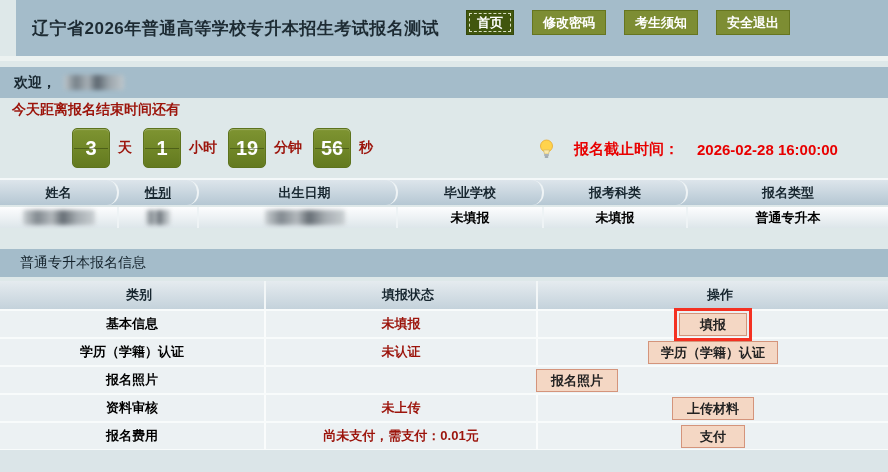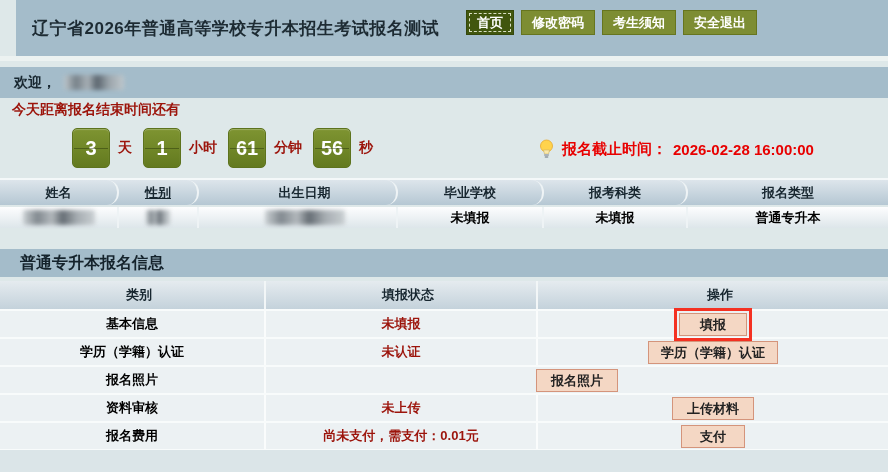--- a/index.html
+++ b/index.html
@@ -11,21 +11,21 @@
   }
   
   .top-header {
     position:absolute; top:0; left:16px; width:888px; height:56px;
     background:#a4bcca; display:flex; align-items:center;
   }
   .page-title {
     margin-left:16px; font-size:17px; font-weight:bold; color:#1d2b33;
     letter-spacing:0.5px;
   }
-  .top-nav { position:absolute; left:450px; top:10px; display:flex; gap:7px; }
+  .top-nav { position:absolute; left:450px; top:10px; display:flex; gap:18px; }
   .nav-btn {
     border:1px solid #66751f; background:#7d8d33; color:#fff;
     font-size:13px; font-weight:bold; padding:4px 10px; cursor:pointer;
     font-family:inherit; line-height:15px;
   }
   .nav-btn.active {
     background:#41560e; border-color:#35470b;
     outline:1px dashed #d9dfc2; outline-offset:-4px;
   }
   .light-strip { position:absolute; top:56px; left:0; width:888px; height:5px; background:#ecf2f1; }
@@ -55,21 +55,21 @@
     display:flex; align-items:center; justify-content:center;
     box-shadow:inset 0 1px 1px rgba(255,255,255,.25);
   }
   .flip-box::after {
     content:""; position:absolute; left:1px; right:1px; top:50%;
     height:1px; background:rgba(35,48,6,.45);
   }
   .flip-unit { font-size:14px; font-weight:bold; color:#9c140b; margin:0 11px 0 8px; }
   .deadline {
     position:absolute; top:139px; left:539px;
-    display:flex; align-items:center; gap:8px;
+    display:flex; align-items:center; gap:20px;
     font-size:15px; font-weight:bold; color:#e80000;
   }
   .bulb-icon { width:15px; height:20px; display:inline-block; }
   
   .profile-table { position:absolute; top:178px; left:0; width:888px; }
   .t-head { display:flex; background:linear-gradient(#dde5eb,#b5c7d3); border-top:2px solid #f4f8f9; height:27px; }
   .t-head .cell {
     display:flex; align-items:center; justify-content:center;
     font-size:13px; font-weight:bold; color:#17262f;
     border-right:2px solid #eef3f5; height:100%;border-radius:12px;
@@ -81,21 +81,21 @@
     font-size:13px; font-weight:bold; color:#000;
     border-right:2px solid #eef3f5; height:100%;
   }
   .t-row .cell:last-child { border-right:none; }
   .c1{width:119px;} .c2{width:80px;text-decoration:underline;} .c3{width:199px;padding-left:14px;} .c4{width:146px;} .c5{width:144px;} .c6{flex:1;}
   
   .section-bar {
     position:absolute; top:249px; left:0; width:888px; height:28px;
     background:#a4bcca; display:flex; align-items:center;
   }
-  .section-title { margin-left:20px; font-size:16px; font-weight:bold; color:#15232c; }
+  .section-title { margin-left:20px; font-size:14px; font-weight:normal; color:#15232c; }
   
   .status-table { position:absolute; top:281px; left:0; width:888px; background:#f8fbfb; padding-bottom:2px; }
   .s-head { display:flex; background:linear-gradient(#e5ebef,#c4d2db); height:28px; }
   .s-head .scell {
     display:flex; align-items:center; justify-content:center;
     font-size:13px; font-weight:bold; color:#17262f;
     border-right:2px solid #f2f6f7; height:100%;padding-left:14px;
   }
   .s-head .scell:last-child { border-right:none; }
   .s-row { display:flex; background:#ecf1f3; height:26px; margin-top:2px; }
@@ -136,21 +136,21 @@
     <span class="welcome-text">欢迎，</span>
     <span class="blur-block"></span>
   </div>
 
   <div class="countdown-label">今天距离报名结束时间还有</div>
   <div class="countdown-row">
     <div class="flip-box">3</div>
     <span class="flip-unit">天</span>
     <div class="flip-box">1</div>
     <span class="flip-unit">小时</span>
-    <div class="flip-box">61</div>
+    <div class="flip-box">19</div>
     <span class="flip-unit">分钟</span>
     <div class="flip-box">56</div>
     <span class="flip-unit">秒</span>
   </div>
 
   <div class="deadline">
     <svg class="bulb-icon" viewBox="0 0 15 20">
       <circle cx="7.5" cy="7" r="6" fill="#ffd34d" stroke="#e8a82a" stroke-width="0.8"></circle>
       <path d="M4.5 11 L10.5 11 L9.5 15 L5.5 15 Z" fill="#fbe9a8" stroke="#c9b26a" stroke-width="0.6"></path>
       <rect x="5" y="15" width="5" height="2" rx="0.8" fill="#aab2b8"></rect>

